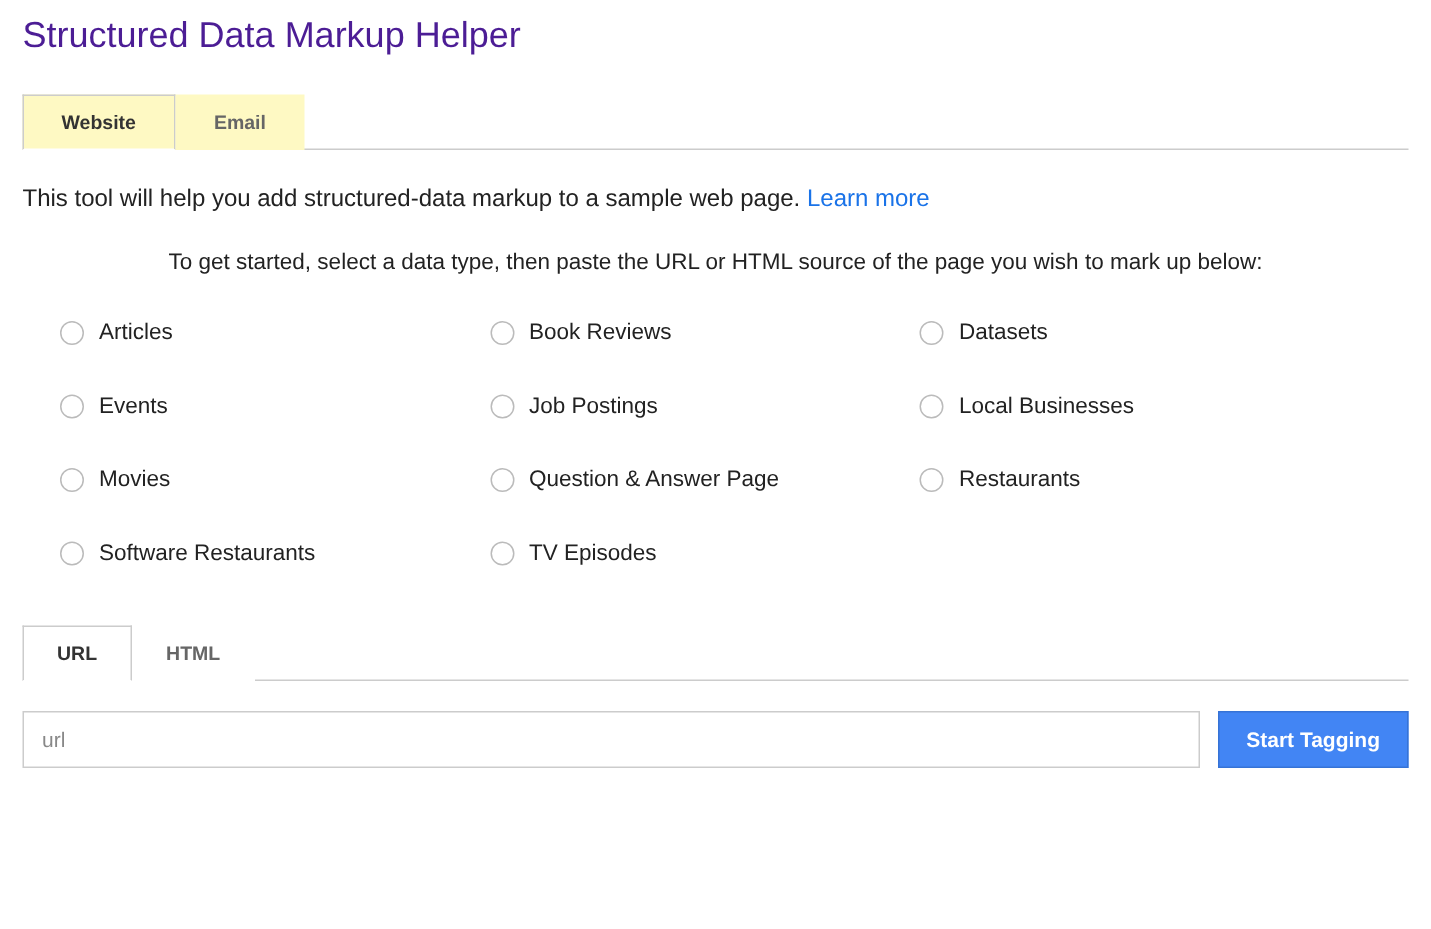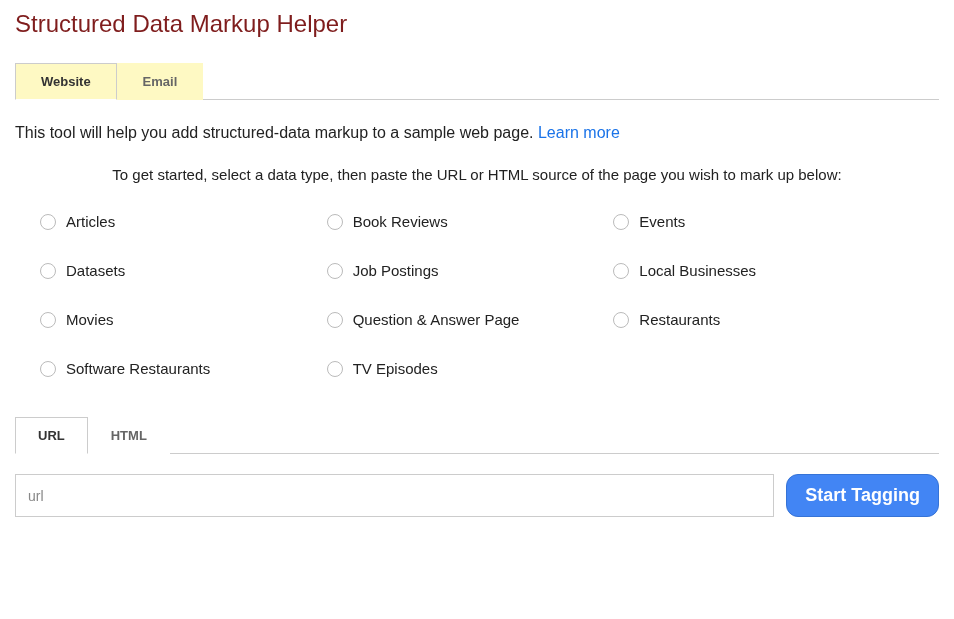--- a/index.html
+++ b/index.html
@@ -5,21 +5,21 @@
     * { box-sizing: border-box; margin: 0; padding: 0; }
     body {
       font-family: Arial, sans-serif;
       font-size: 13px;
       color: #333;
       padding: 10px 15px;
       width: 954px;
       background: #fff;
     }
     .page-title {
-      color: #7f1d1d;
+      color: #4c1d95;
       font-size: 24px;
       font-weight: normal;
       margin-bottom: 25px;
     }
     .tab-bar {
       border-bottom: 1px solid #ccc;
       display: flex;
       margin-bottom: 22px;
     }
     .tab {
@@ -113,25 +113,25 @@
       padding: 10px 12px;
       font-size: 14px;
       color: #555;
       outline: none;
     }
     .url-input::placeholder { color: #888; }
     .start-button {
       background: #4285f4;
       color: #fff;
       border: 1px solid #3673d6;
-      font-size: 18px;
+      font-size: 14px;
       font-weight: bold;
       padding: 10px 18px;
       cursor: pointer;
-      border-radius: 12px;
+      border-radius: 0;
     }
   </style>
 </head>
 <body>
 
 <h1 class="page-title">Structured Data Markup Helper</h1>
 
 <div class="tab-bar">
   <div class="tab active">Website</div>
   <div class="tab">Email</div>
@@ -147,25 +147,25 @@
   <label class="radio-item">
     <span class="radio-circle"></span>
     <span class="radio-label">Articles</span>
   </label>
   <label class="radio-item">
     <span class="radio-circle"></span>
     <span class="radio-label">Book Reviews</span>
   </label>
   <label class="radio-item">
     <span class="radio-circle"></span>
+    <span class="radio-label">Datasets</span>
+  </label>
+  <label class="radio-item">
+    <span class="radio-circle"></span>
     <span class="radio-label">Events</span>
-  </label>
-  <label class="radio-item">
-    <span class="radio-circle"></span>
-    <span class="radio-label">Datasets</span>
   </label>
   <label class="radio-item">
     <span class="radio-circle"></span>
     <span class="radio-label">Job Postings</span>
   </label>
   <label class="radio-item">
     <span class="radio-circle"></span>
     <span class="radio-label">Local Businesses</span>
   </label>
   <label class="radio-item">

